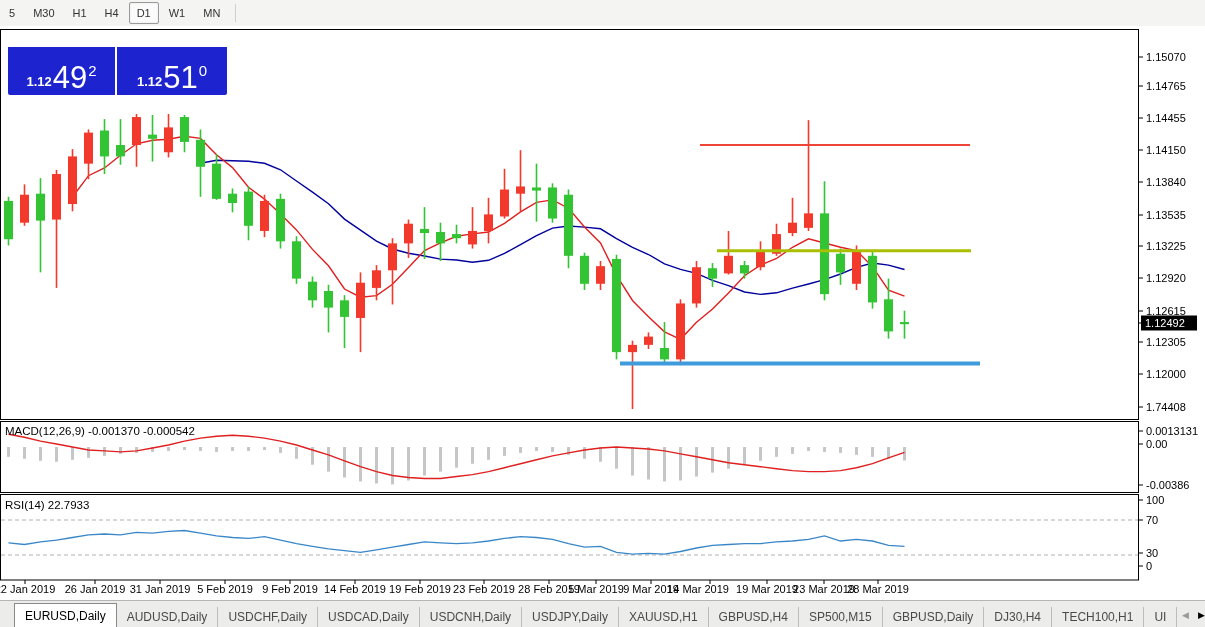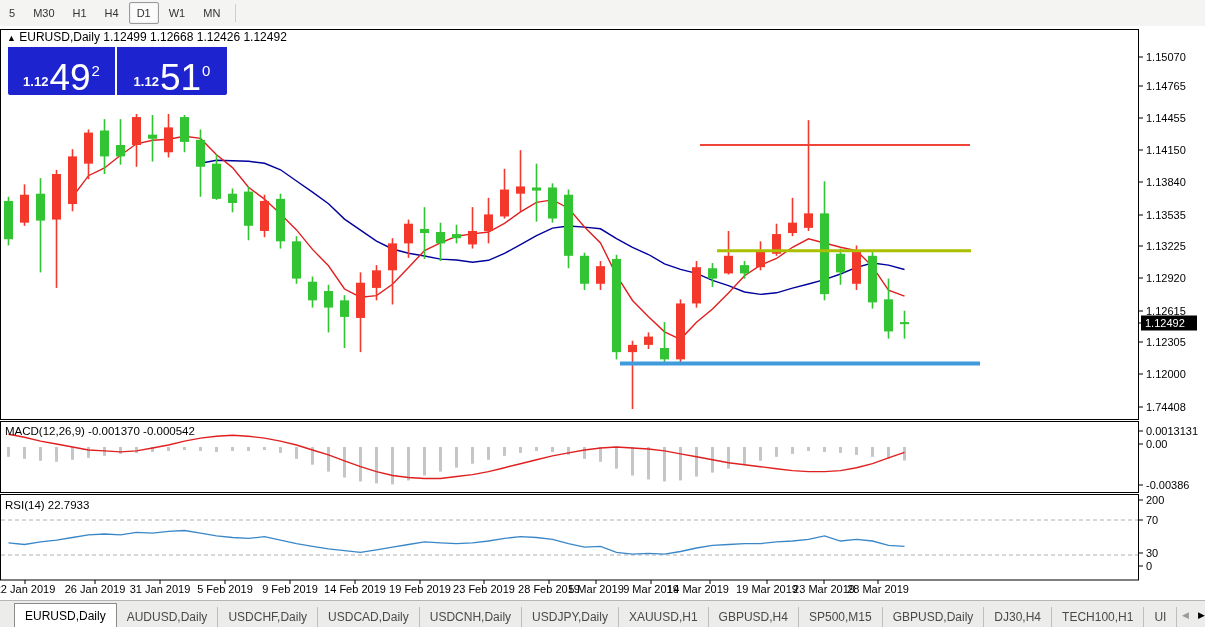--- a/index.html
+++ b/index.html
@@ -26,21 +26,21 @@
   #sell-btn{width:55px;border-radius:2px 0 0 0;}
   #buy-btn{width:56px;border-radius:0 2px 0 0;}
   #vol-group{flex:1;display:flex;border-top:1px solid #8a8a8a;border-bottom:1px solid #8a8a8a;background:#fff;}
   .spin-btn{width:20px;background:#e8e8e6;border:1px solid #b5b5b5;display:flex;align-items:center;justify-content:center;font-size:7px;color:#555;}
   #vol-value{flex:1;display:flex;align-items:center;justify-content:flex-end;padding-right:6px;font-size:13px;color:#000;}
   #trade-row2{display:flex;height:48px;margin-top:0px;}
   .px-box{background:#1d23cf;color:#fff;display:flex;align-items:flex-end;justify-content:center;padding-bottom:2px;}
   #sell-px{width:107px;margin-right:2px;border-radius:0 0 0 2px;}
   #buy-px{width:110px;border-radius:0 0 2px 0;}
   .px-small{font-size:13px;font-weight:bold;margin-bottom:4px;}
-  .px-big{font-size:37px;line-height:30px;font-weight:500;margin:0 1px;}
+  .px-big{font-size:31px;line-height:30px;font-weight:500;margin:0 1px;}
   .px-sup{font-size:15px;margin-bottom:14px;}
   
   #tabbar{position:absolute;left:0;top:600px;width:1205px;height:27px;background:#ececeb;border-top:1px solid #b5b5b5;display:flex;align-items:flex-end;}
   .tab{height:20px;padding:0 10px;display:flex;align-items:center;font-size:12px;color:#4a4a4a;border-right:1px solid #bdbdbd;margin-bottom:1px;white-space:nowrap;}
   .tab.active{background:#fff;border:1px solid #8a8a8a;border-bottom:1px solid #fff;color:#000;height:23px;margin-left:14px;margin-bottom:0;}
   #tab-scroll{margin-left:auto;display:flex;align-items:center;height:100%;padding-right:4px;}
   .scroll-arrow{width:16px;height:16px;display:flex;align-items:center;justify-content:center;font-size:9px;}
   #scroll-left{color:#9a9a9a;}
   #scroll-right{color:#000;}
 </style>
@@ -275,25 +275,20 @@
       <line x1="484" y1="580" x2="484" y2="584" stroke="#000" stroke-width="1"></line>
       <line x1="549" y1="580" x2="549" y2="584" stroke="#000" stroke-width="1"></line>
       <line x1="596" y1="580" x2="596" y2="584" stroke="#000" stroke-width="1"></line>
       <line x1="651" y1="580" x2="651" y2="584" stroke="#000" stroke-width="1"></line>
       <line x1="710" y1="580" x2="710" y2="584" stroke="#000" stroke-width="1"></line>
       <line x1="767" y1="580" x2="767" y2="584" stroke="#000" stroke-width="1"></line>
       <line x1="824" y1="580" x2="824" y2="584" stroke="#000" stroke-width="1"></line>
       <line x1="878" y1="580" x2="878" y2="584" stroke="#000" stroke-width="1"></line>
     </svg>
 
-  <div id="chart-title">
-    <span style="font-size:9px;">▲</span>
-    <span>EURUSD,Daily</span>
-    <span>1.12499 1.12668 1.12426 1.12492</span>
-  </div>
 
   <div id="trade-panel">
     <div id="trade-row2">
       <div id="sell-px" class="px-box">
         <span class="px-small">1.12</span>
         <span class="px-big">49</span>
         <span class="px-sup">2</span>
       </div>
       <div id="buy-px" class="px-box">
         <span class="px-small">1.12</span>
@@ -316,21 +311,21 @@
       <div class="axis-label" style="top: 246px;">1.13225</div>
       <div class="axis-label" style="top: 278px;">1.12920</div>
       <div class="axis-label" style="top: 311px;">1.12615</div>
       <div class="axis-label" style="top: 342px;">1.12305</div>
       <div class="axis-label" style="top: 374px;">1.12000</div>
       <div class="axis-label" style="top: 407px;">1.74408</div>
       <div class="cur-price" style="top: 323px;">1.12492</div>
       <div class="sub-axis-label" style="top: 431px;">0.0013131</div>
       <div class="sub-axis-label" style="top: 444px;">0.00</div>
       <div class="sub-axis-label" style="top: 485px; text-align: center;">-0.00386</div>
-      <div class="sub-axis-label" style="top: 500px;">200</div>
+      <div class="sub-axis-label" style="top: 500px;">100</div>
       <div class="sub-axis-label" style="top: 520px;">70</div>
       <div class="sub-axis-label" style="top: 553px;">30</div>
       <div class="sub-axis-label" style="top: 566px;">0</div>
       <div class="date-label" style="left: 25px;">22 Jan 2019</div>
       <div class="date-label" style="left: 95px;">26 Jan 2019</div>
       <div class="date-label" style="left: 160px;">31 Jan 2019</div>
       <div class="date-label" style="left: 225px;">5 Feb 2019</div>
       <div class="date-label" style="left: 290px;">9 Feb 2019</div>
       <div class="date-label" style="left: 355px;">14 Feb 2019</div>
       <div class="date-label" style="left: 420px;">19 Feb 2019</div>

